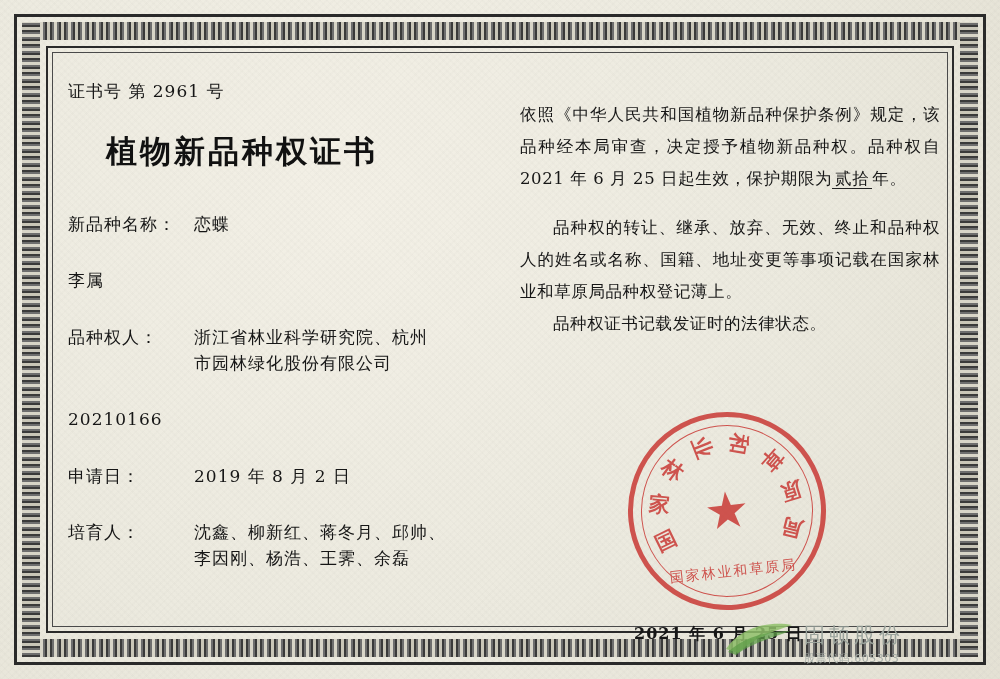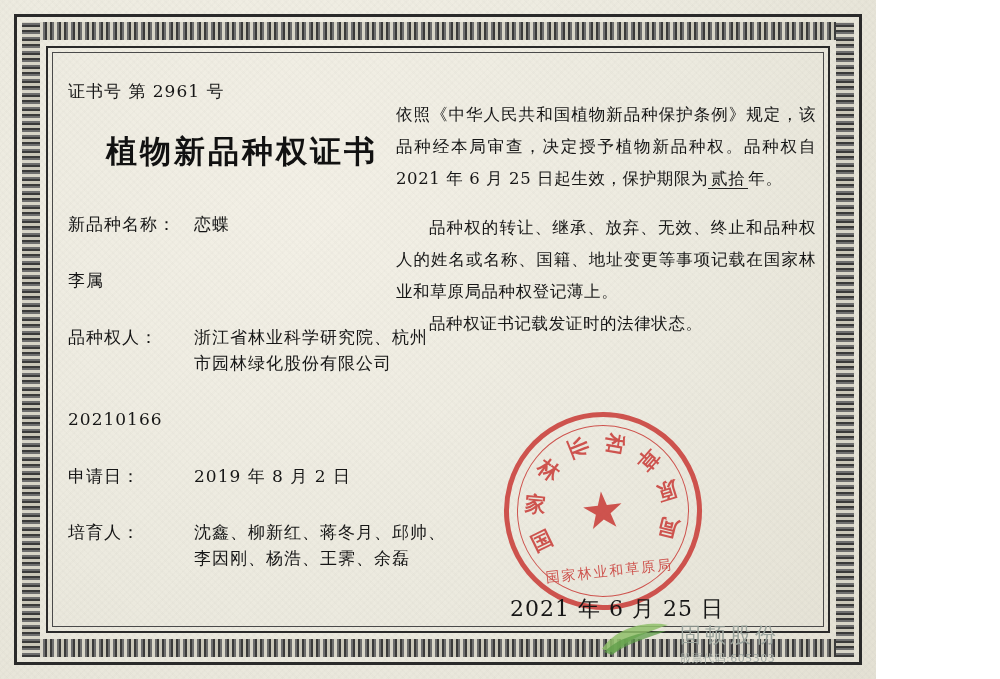--- a/index.html
+++ b/index.html
@@ -6,21 +6,21 @@
   html, body {
     margin: 0;
     padding: 0;
     background: #ffffff;
   }
   body {
     font-family: "DejaVu Serif", "Liberation Serif", serif;
   }
   .certificate {
     position: relative;
-    width: 876px;
+    width: 1000px;
     height: 679px;
     overflow: hidden;
     background:
       repeating-linear-gradient(45deg, rgba(0,0,0,0.012) 0 2px, rgba(255,255,255,0) 2px 5px),
       repeating-linear-gradient(-45deg, rgba(0,0,0,0.012) 0 2px, rgba(255,255,255,0) 2px 5px),
       radial-gradient(circle at 35% 30%, #f3f0e6 0%, #eceadf 55%, #e4e1d4 100%);
   }
 
   
   .border-outer {
@@ -189,25 +189,26 @@
     bottom: 24px;
     width: 188px;
     text-align: center;
     font-size: 14px;
     color: #c8332f;
     letter-spacing: 2px;
   }
   .seal-date {
     position: absolute;
     left: 20px;
-    top: 182px;
+    top: 212px;
     width: 230px;
-    font-size: 22px;
+    font-size: 16px;
     color: #161616;
     letter-spacing: 1px;
+    font-weight: bold;
   }
 
   
   .watermark {
     position: absolute;
     right: 28px;
     bottom: 6px;
     width: 250px;
     height: 60px;
   }

